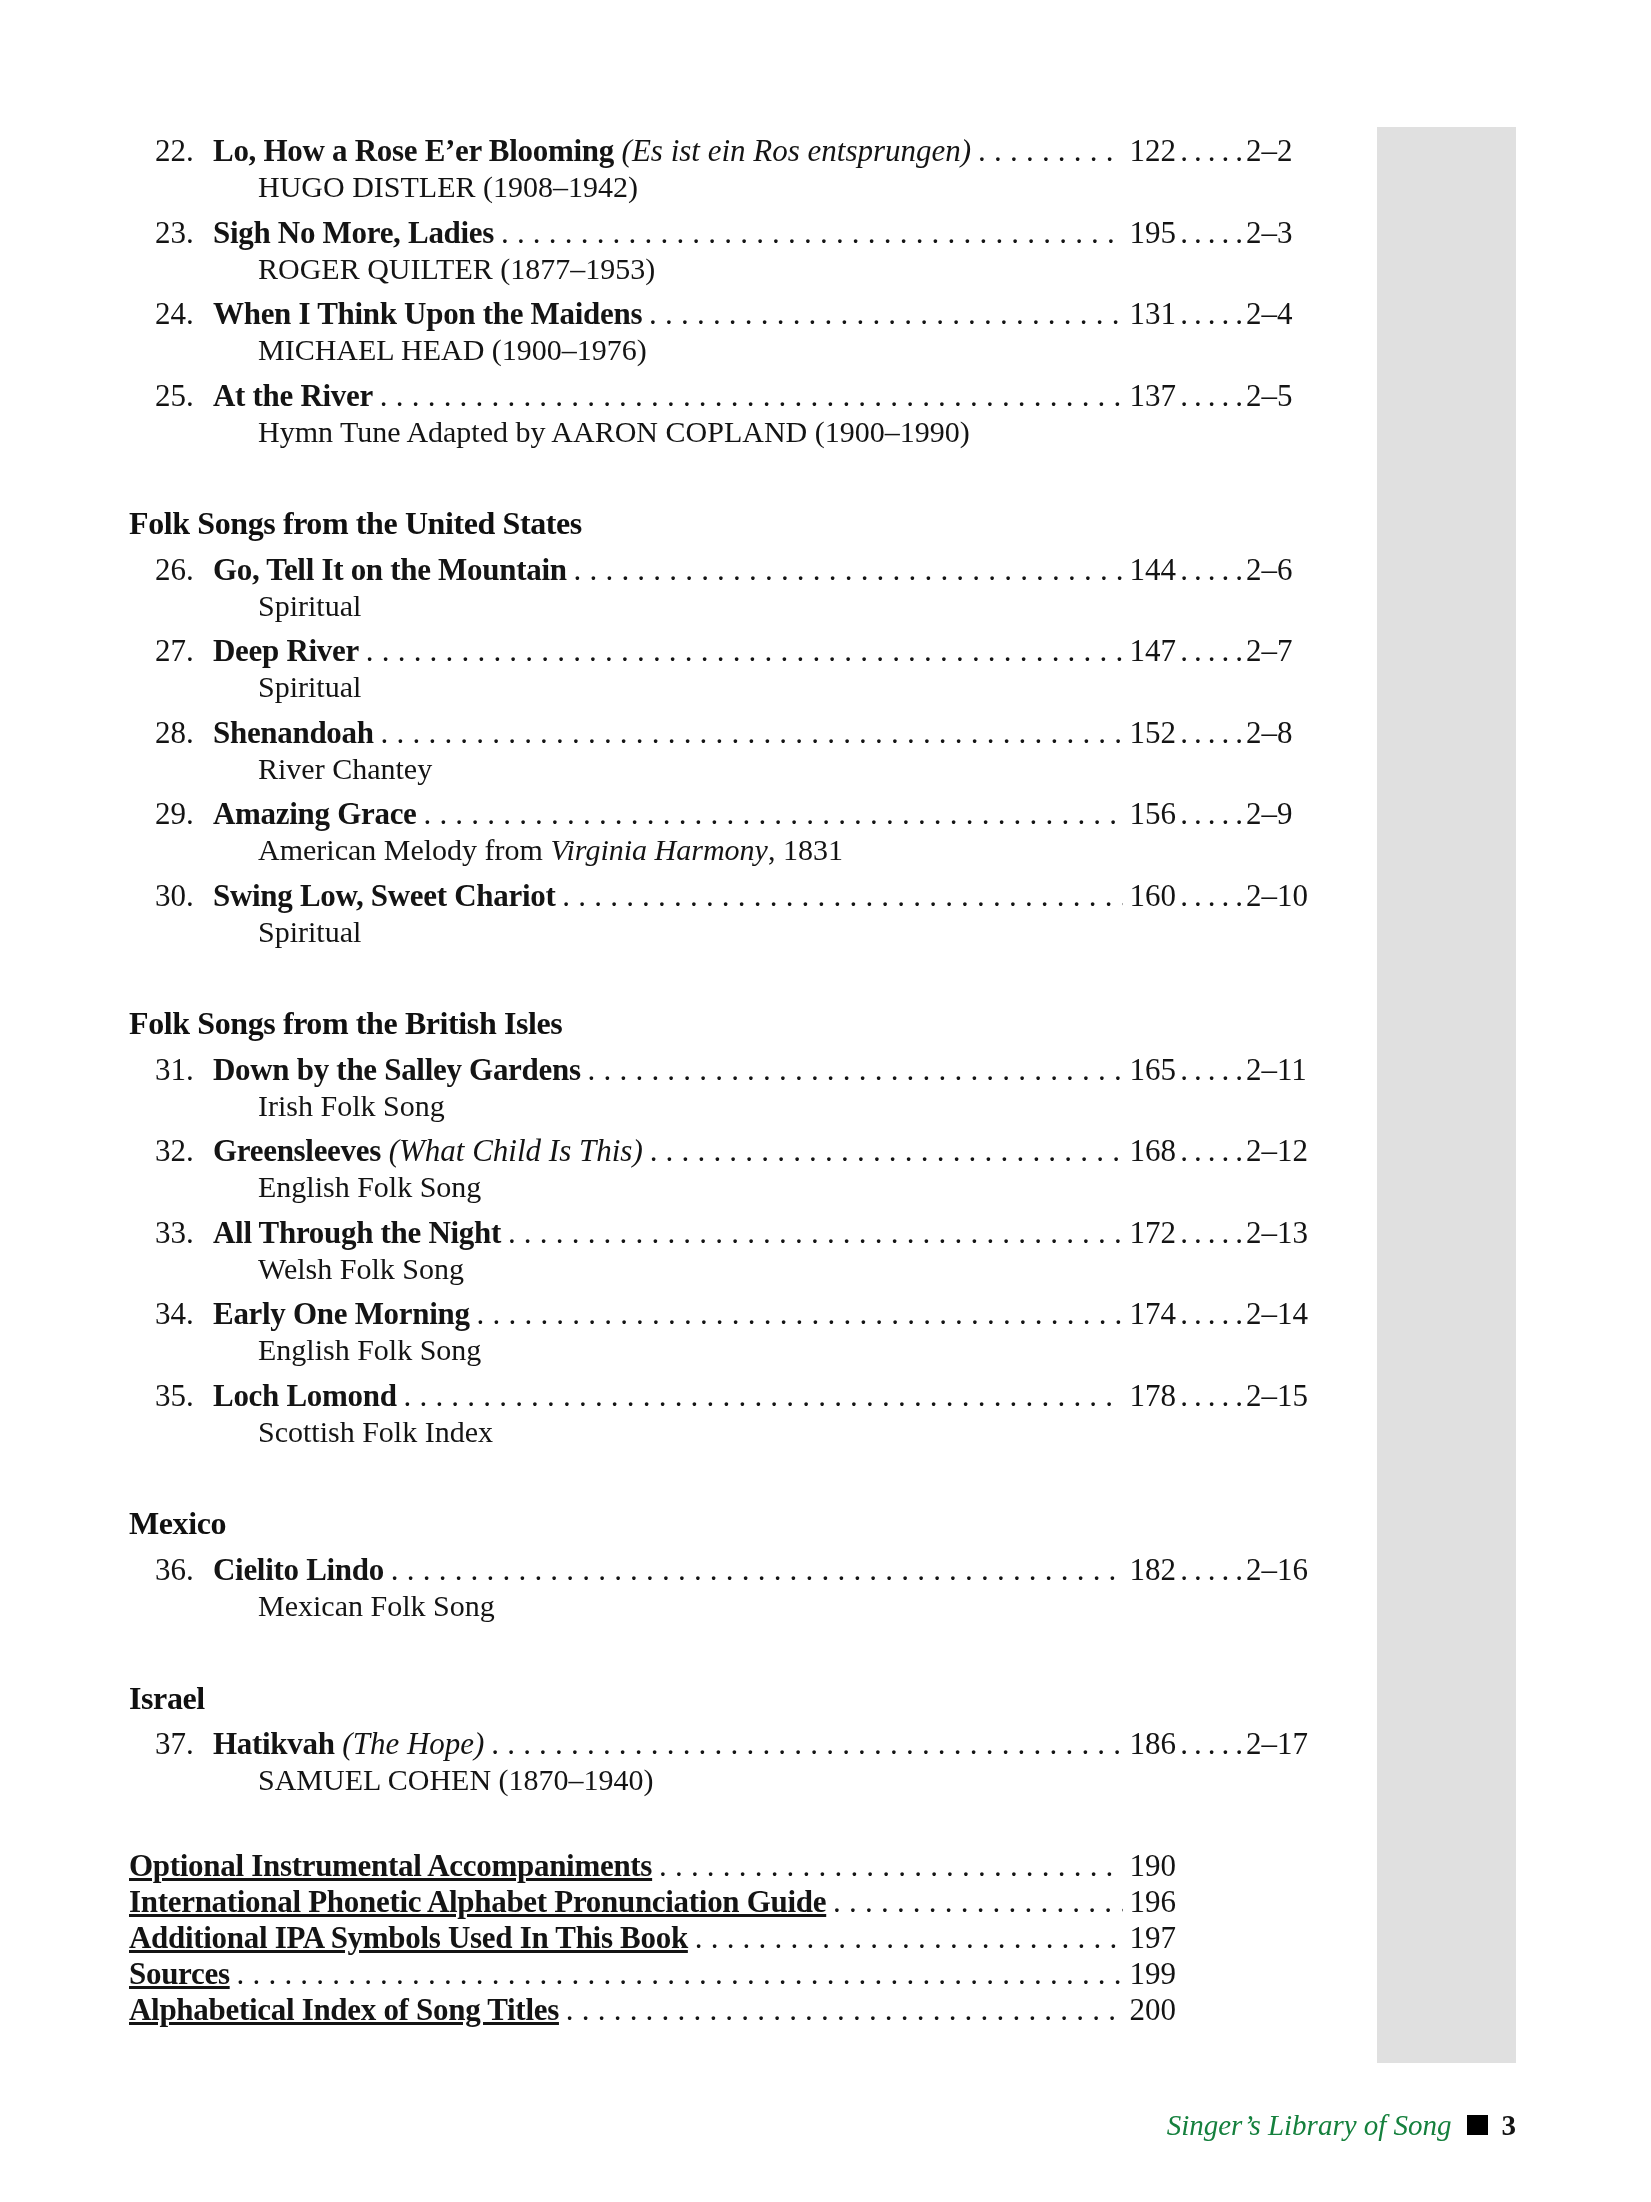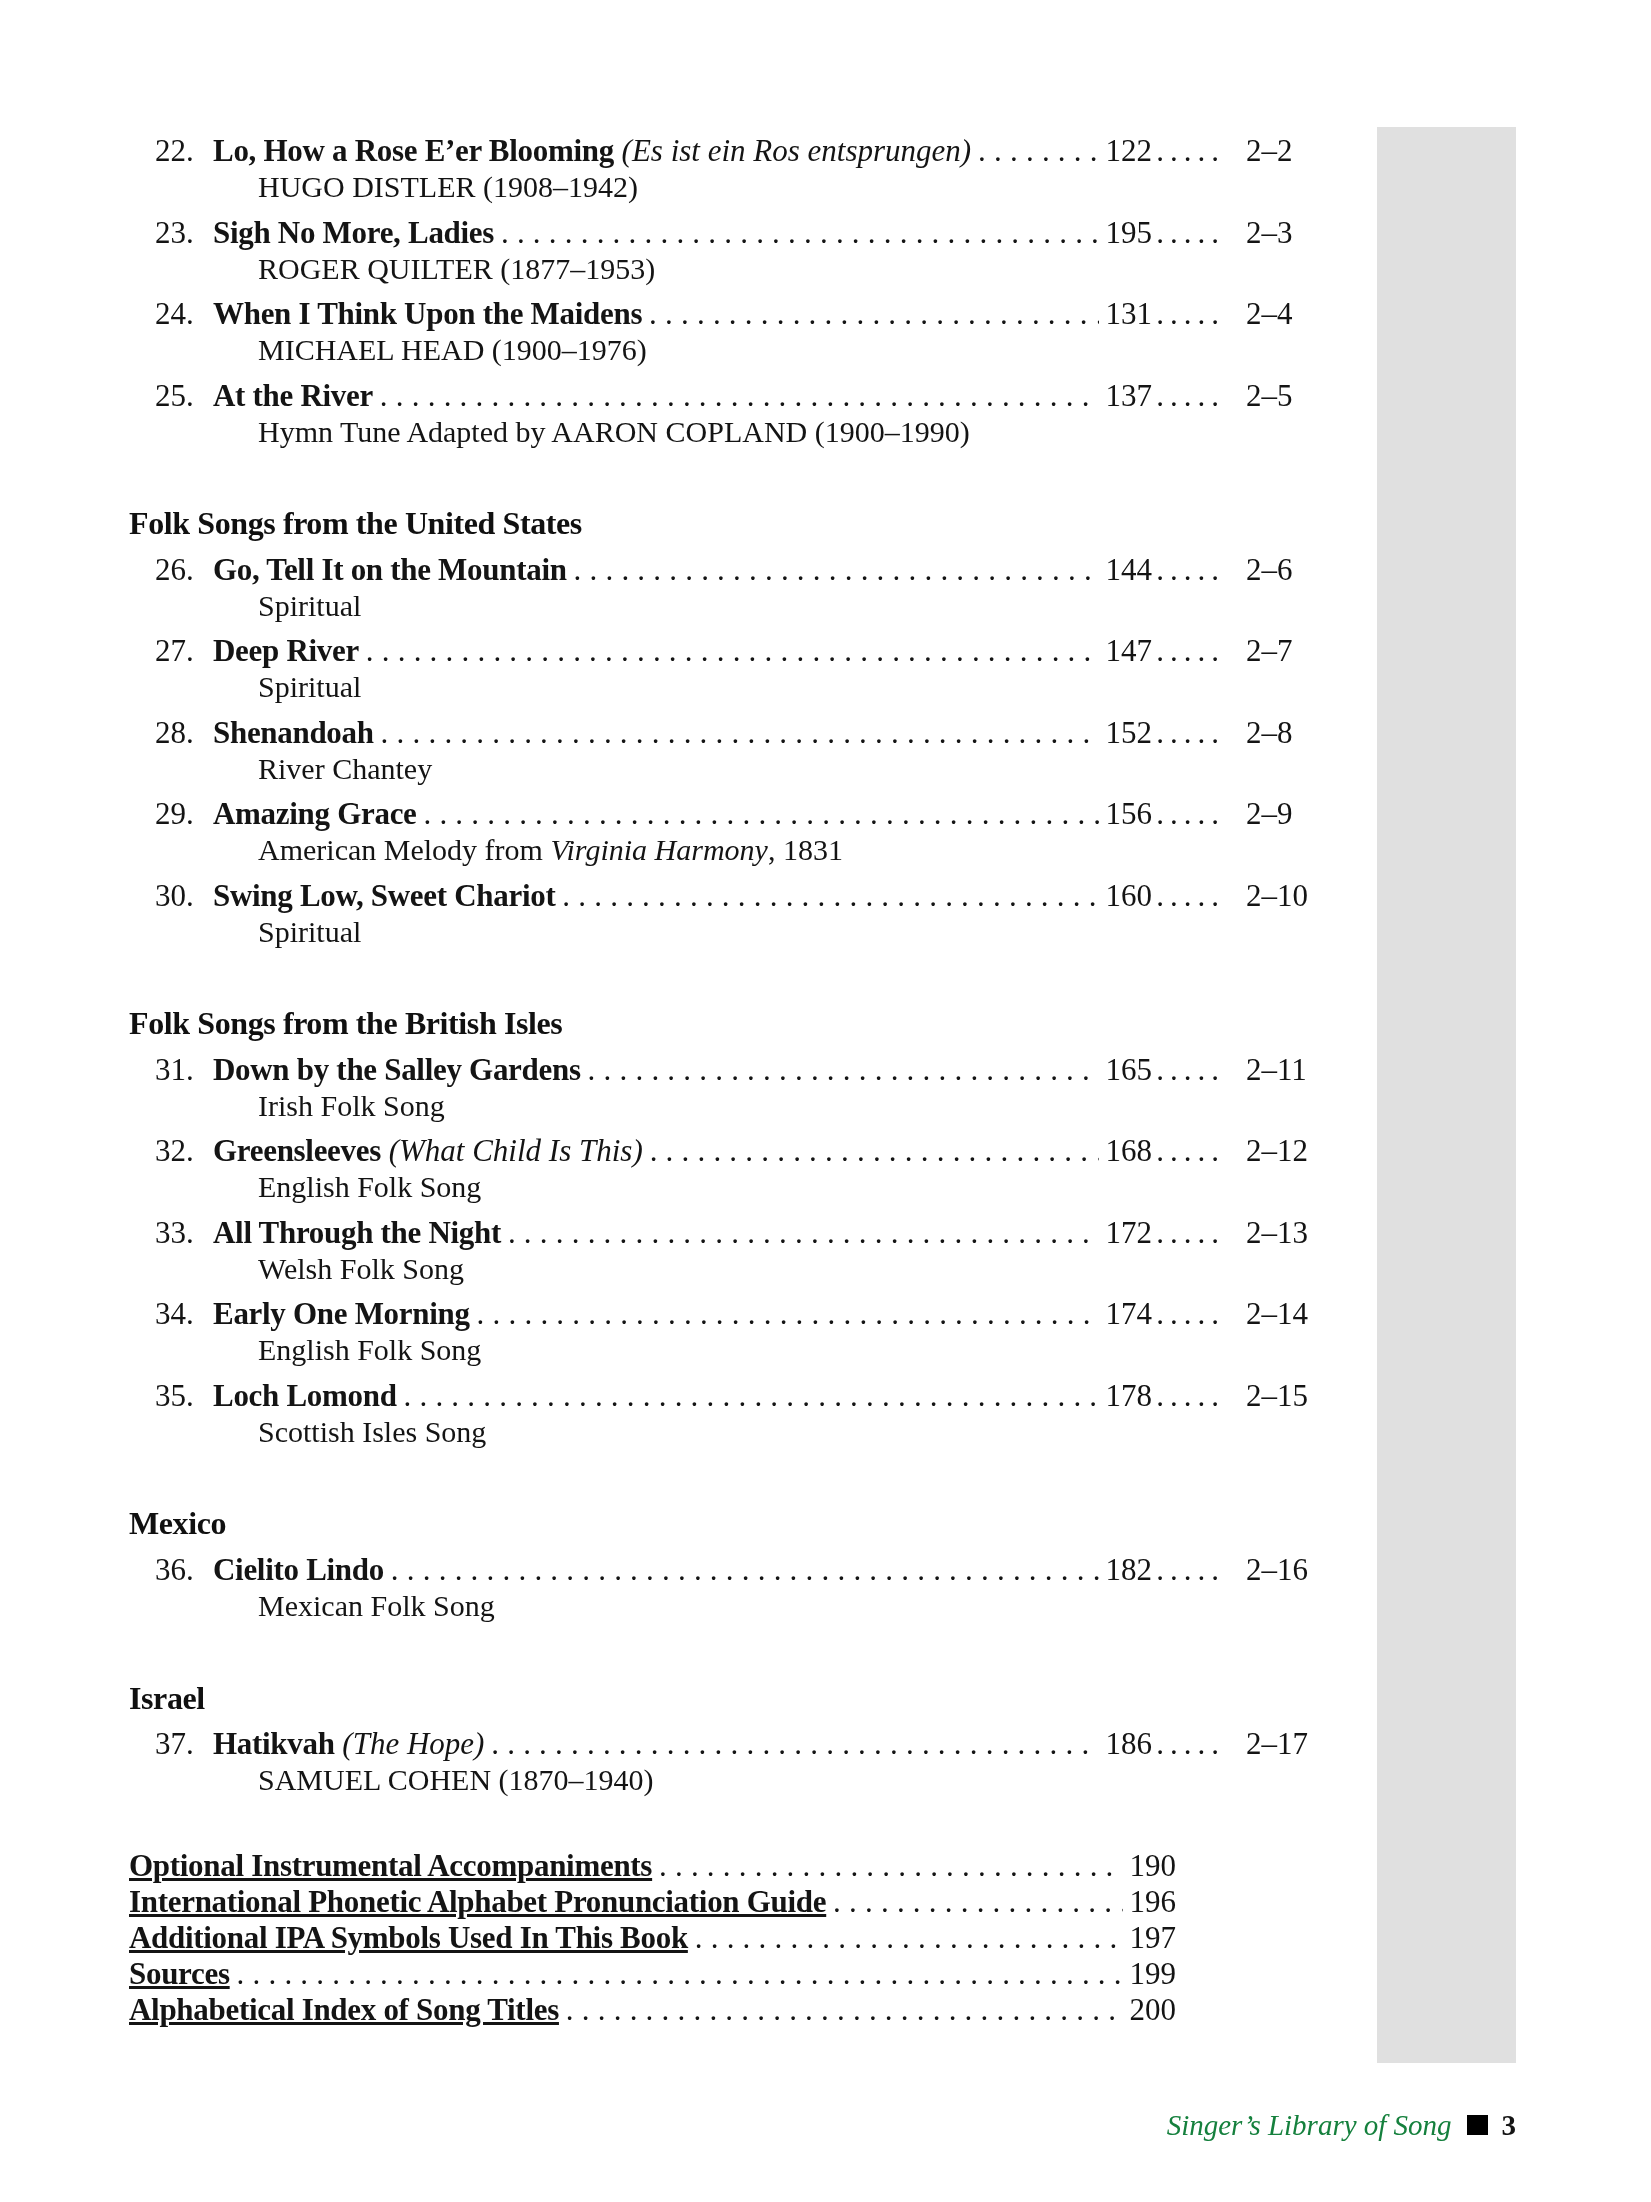--- a/index.html
+++ b/index.html
@@ -25,21 +25,21 @@
   .title { font-weight:bold; letter-spacing:-0.3px; white-space:nowrap; }
   .paren { font-style:italic; margin-left:7.7px; white-space:nowrap; }
   .leader { flex:1 1 auto; overflow:hidden; white-space:nowrap; min-width:17px; margin-left:6.9px; }
   .leader::after {
     content:"........................................................................................................................";
     letter-spacing:8.2px;
   }
   .page-num { width:53px; flex:0 0 53px; text-align:right; }
   .dots2 { width:70px; flex:0 0 70px; overflow:hidden; white-space:nowrap; padding-left:4.3px; box-sizing:border-box; }
   .dots2::after { content:"......"; letter-spacing:6px; }
-  .track { width:65px; flex:0 0 65px; text-align:left;margin-left:24px; }
+  .track { width:65px; flex:0 0 65px; text-align:left; }
   .attr-it { font-style:italic; }
   .back-matter { margin-top:40px; }
   .bm-row { display:flex; align-items:baseline; height:36px; line-height:36px; font-size:31px; }
   .bm-label { font-weight:bold; letter-spacing:-0.3px; white-space:nowrap;text-decoration:underline; }
   .bm-spacer { width:135px; flex:0 0 135px; }
   .footer {
     position:absolute; top:2105px; right:136px; height:40px;
     display:flex; align-items:center;
   }
   .footer-title { font-style:italic; font-size:29px; color:#15803d; }
@@ -213,21 +213,21 @@
       <div class="entry">
     <div class="row1">
       <span class="num">35.</span>
       <span class="title">Loch Lomond</span>
 
       <span class="leader"></span>
       <span class="page-num">178</span>
       <span class="dots2"></span>
       <span class="track">2–15</span>
     </div>
-    <div class="row2"><span>Scottish Isles Song</span></div>
+    <div class="row2"><span>Scottish Folk Index</span></div>
   </div>
       <div class="sec-heading">Mexico</div>
       <div class="entry">
     <div class="row1">
       <span class="num">36.</span>
       <span class="title">Cielito Lindo</span>
 
       <span class="leader"></span>
       <span class="page-num">182</span>
       <span class="dots2"></span>

